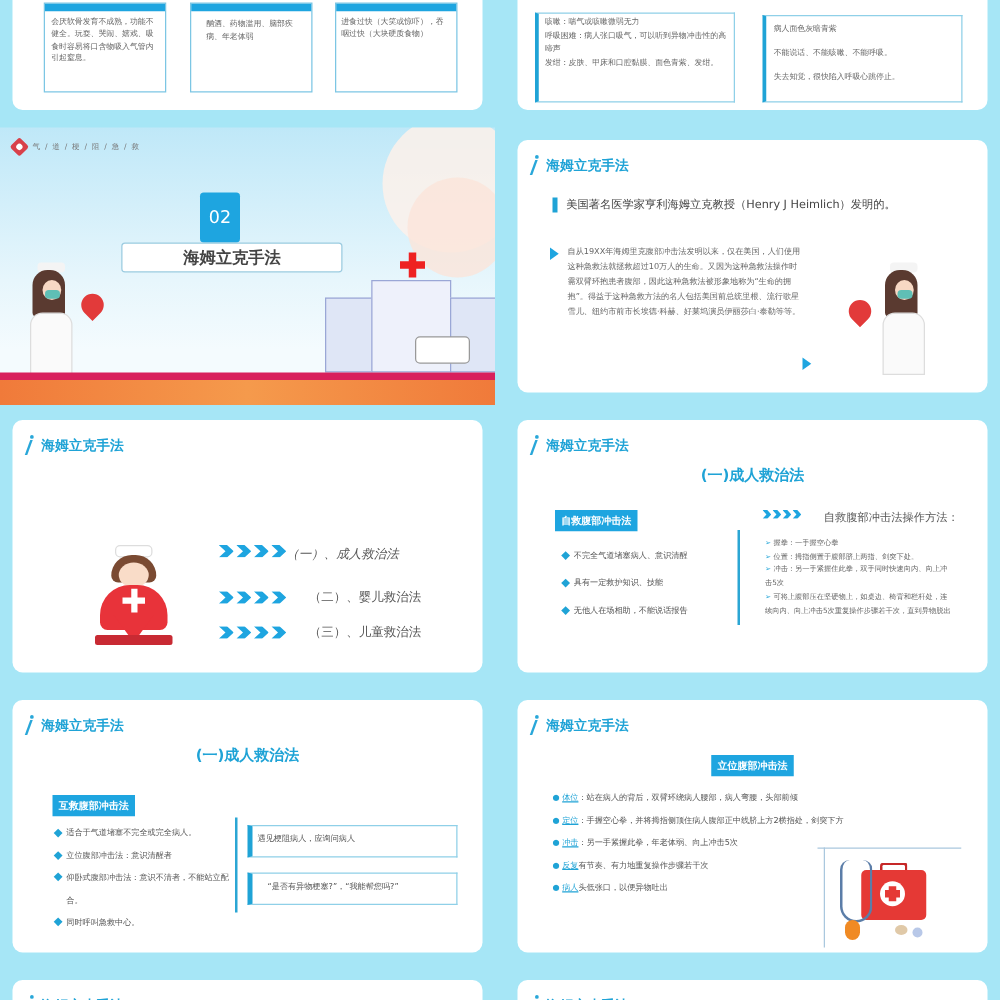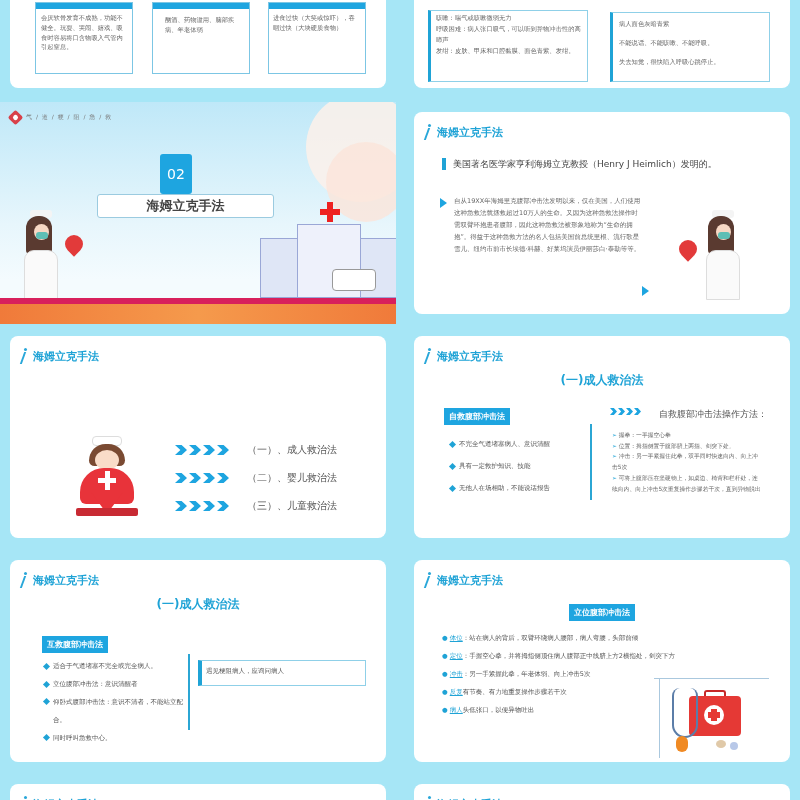--- a/index.html
+++ b/index.html
@@ -123,21 +123,21 @@
       <div style="position:absolute;left:18px;top:0;width:30px;height:10px;background:#fff;border:1px solid #ddd;border-radius:4px;"></div>
       <div style="position:absolute;left:15px;top:8px;width:36px;height:22px;background:#7a4a32;border-radius:18px 18px 6px 6px;"></div>
       <div style="position:absolute;left:21px;top:14px;width:24px;height:20px;background:#f9dcc8;border-radius:50%;"></div>
       <div style="position:absolute;left:6px;top:32px;width:54px;height:36px;background:#e8333a;border-radius:24px 24px 6px 6px;"></div>
       <div style="position:absolute;left:17px;top:56px;width:32px;height:22px;background:#e8333a;clip-path:polygon(0 0,100% 0,50% 100%);"></div>
       <div style="position:absolute;left:24px;top:42px;width:18px;height:5px;background:#fff;"></div>
       <div style="position:absolute;left:31px;top:35px;width:5px;height:19px;background:#fff;"></div>
       <div style="position:absolute;left:2px;top:72px;width:62px;height:8px;background:#c82a33;border-radius:2px;"></div>
     </div>
     <div style="position:absolute;left:165px;top:100px;">
-      <div style="display:flex;align-items:center;gap:18px;height:28px;">
+      <div style="display:flex;gap:0;height:28px;font-style:italic;">
         <div class="chevs">
             <span></span>
             <span></span>
             <span></span>
             <span></span>
           </div>
         <span style="font-size:10px;color:#555;">（一）、成人救治法</span>
       </div>
       <div style="display:flex;align-items:center;gap:18px;height:28px;">
         <div class="chevs">
@@ -202,20 +202,21 @@
     <div style="position:absolute;left:0;right:0;top:36px;text-align:center;font-size:12px;font-weight:bold;color:#1fa3d6;">(一)成人救治法</div>
     <div class="tag" style="position:absolute;left:32px;top:76px;">互救腹部冲击法</div>
     <div style="position:absolute;left:34px;top:98px;width:150px;font-size:6.5px;color:#555;line-height:2.75;">
       <div><span class="bullet-dot"></span><span>适合于气道堵塞不完全或完全病人。</span></div>
       <div><span class="bullet-dot"></span><span>立位腹部冲击法：意识清醒者</span></div>
       <div style="padding-left:9px;text-indent:-9px;"><span class="bullet-dot"></span><span>仰卧式腹部冲击法：意识不清者，不能站立配合。</span></div>
       <div><span class="bullet-dot"></span><span>同时呼叫急救中心。</span></div>
     </div>
     <div class="vline" style="left:178px;top:94px;height:76px;"></div>
     <div class="box" style="left:188px;top:100px;width:168px;height:26px;padding:6px 4px;font-size:6.5px;color:#555;">遇见梗阻病人，应询问病人</div>
+    <div class="box" style="left:188px;top:138px;width:168px;height:26px;padding:6px 12px;font-size:6.5px;color:#555;">“是否有异物梗塞?”，“我能帮您吗?”</div>
   </div>
 </div>
 
 <div class="slide" style="left:404px;top:550px;height:222px;">
   <div class="card">
     <div class="hdr">
       <span class="runner"></span>
       <span class="t">海姆立克手法</span>
     </div>
     <div style="position:absolute;left:0;right:0;top:40px;text-align:center;">

